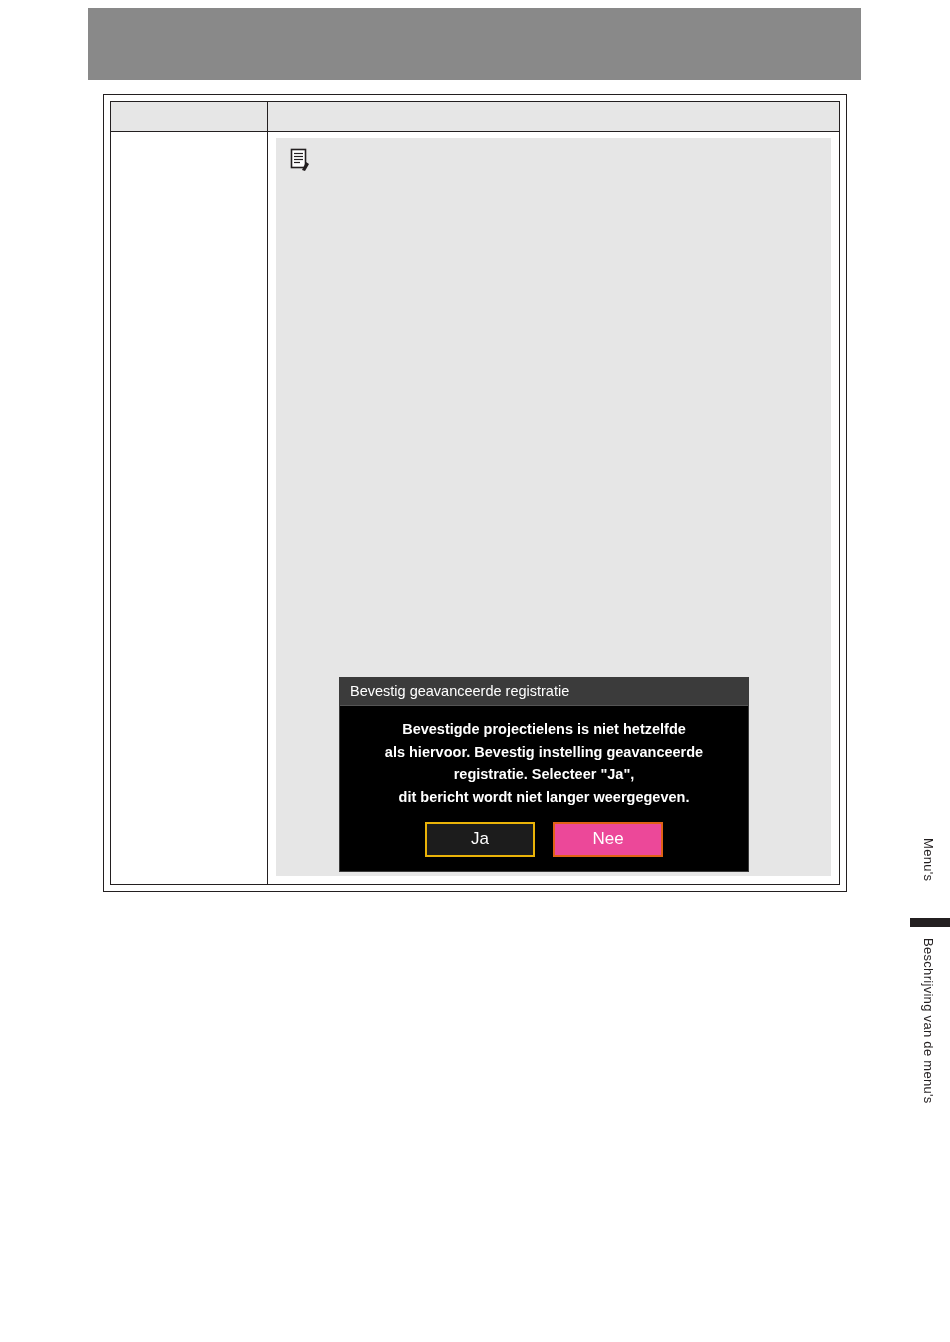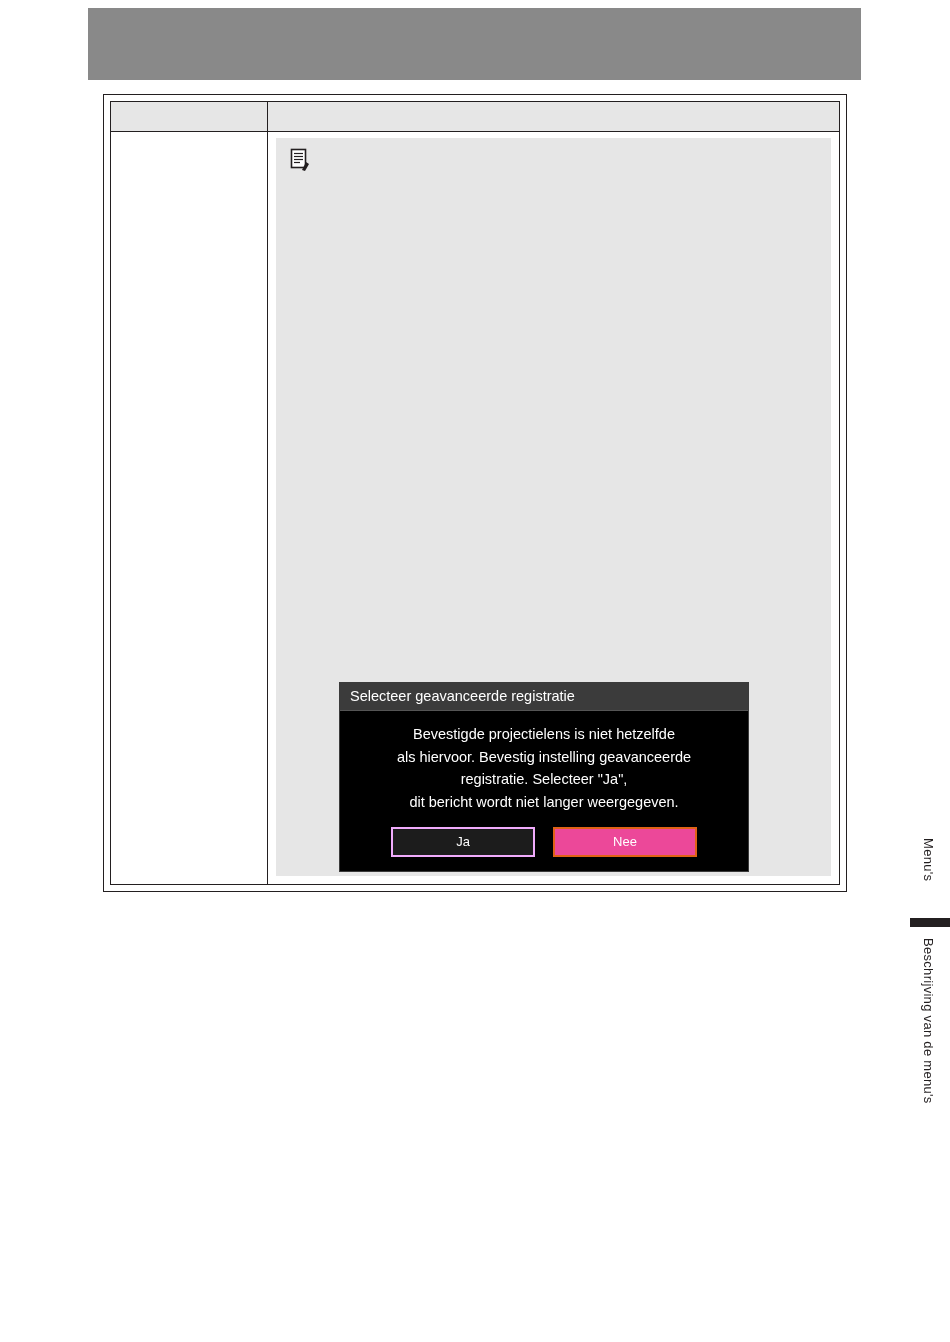--- a/index.html
+++ b/index.html
@@ -116,35 +116,36 @@
   .osd-body {
     padding: 12px 10px 14px 10px;
     text-align: center;
   }
   .osd-message {
     color: #ffffff;
     font-size: 14.5px;
     line-height: 1.55;
     margin: 0 0 14px 0;
     white-space: pre-line;
+    font-weight: bold;
   }
   .osd-buttons {
     display: flex;
     justify-content: center;
     gap: 18px;
   }
   .osd-btn {
-    width: 144px;
+    width: 110px;
     padding: 5px 0 6px 0;
     color: #ffffff;
-    font-size: 13px;
+    font-size: 17px;
     text-align: center;
     box-sizing: border-box;
     background: #1c1c1c;
-    border: 2px solid #f0abfc;
+    border: 2px solid #eab308;
   }
   .osd-btn.selected {
     border-color: #e06216;
     background: #ec4899;
   }
 
   
   .side-tab-text {
     position: absolute;
     right: 14px;
@@ -189,21 +190,21 @@
               <rect x="1.5" y="1.5" width="14" height="18" fill="#ffffff" stroke="#231f20" stroke-width="1.6"></rect>
               <line x1="4" y1="5.5" x2="13" y2="5.5" stroke="#231f20" stroke-width="1.2"></line>
               <line x1="4" y1="8.5" x2="13" y2="8.5" stroke="#231f20" stroke-width="1.2"></line>
               <line x1="4" y1="11.5" x2="13" y2="11.5" stroke="#231f20" stroke-width="1.2"></line>
               <line x1="4" y1="14.5" x2="10" y2="14.5" stroke="#231f20" stroke-width="1.2"></line>
               <path d="M12 22 L16 14 L19 16 L15 23 Z" fill="#231f20"></path>
             </svg>
           </span>
 
           <div class="osd">
-            <div class="osd-titlebar">Selecteer geavanceerde registratie</div>
+            <div class="osd-titlebar">Bevestig geavanceerde registratie</div>
             <div class="osd-body">
               <p class="osd-message">Bevestigde projectielens is niet hetzelfde
 als hiervoor. Bevestig instelling geavanceerde
 registratie. Selecteer "Ja",
 dit bericht wordt niet langer weergegeven.</p>
               <div class="osd-buttons">
                 <div class="osd-btn">Ja</div>
                 <div class="osd-btn selected">Nee</div>
               </div>
             </div>

